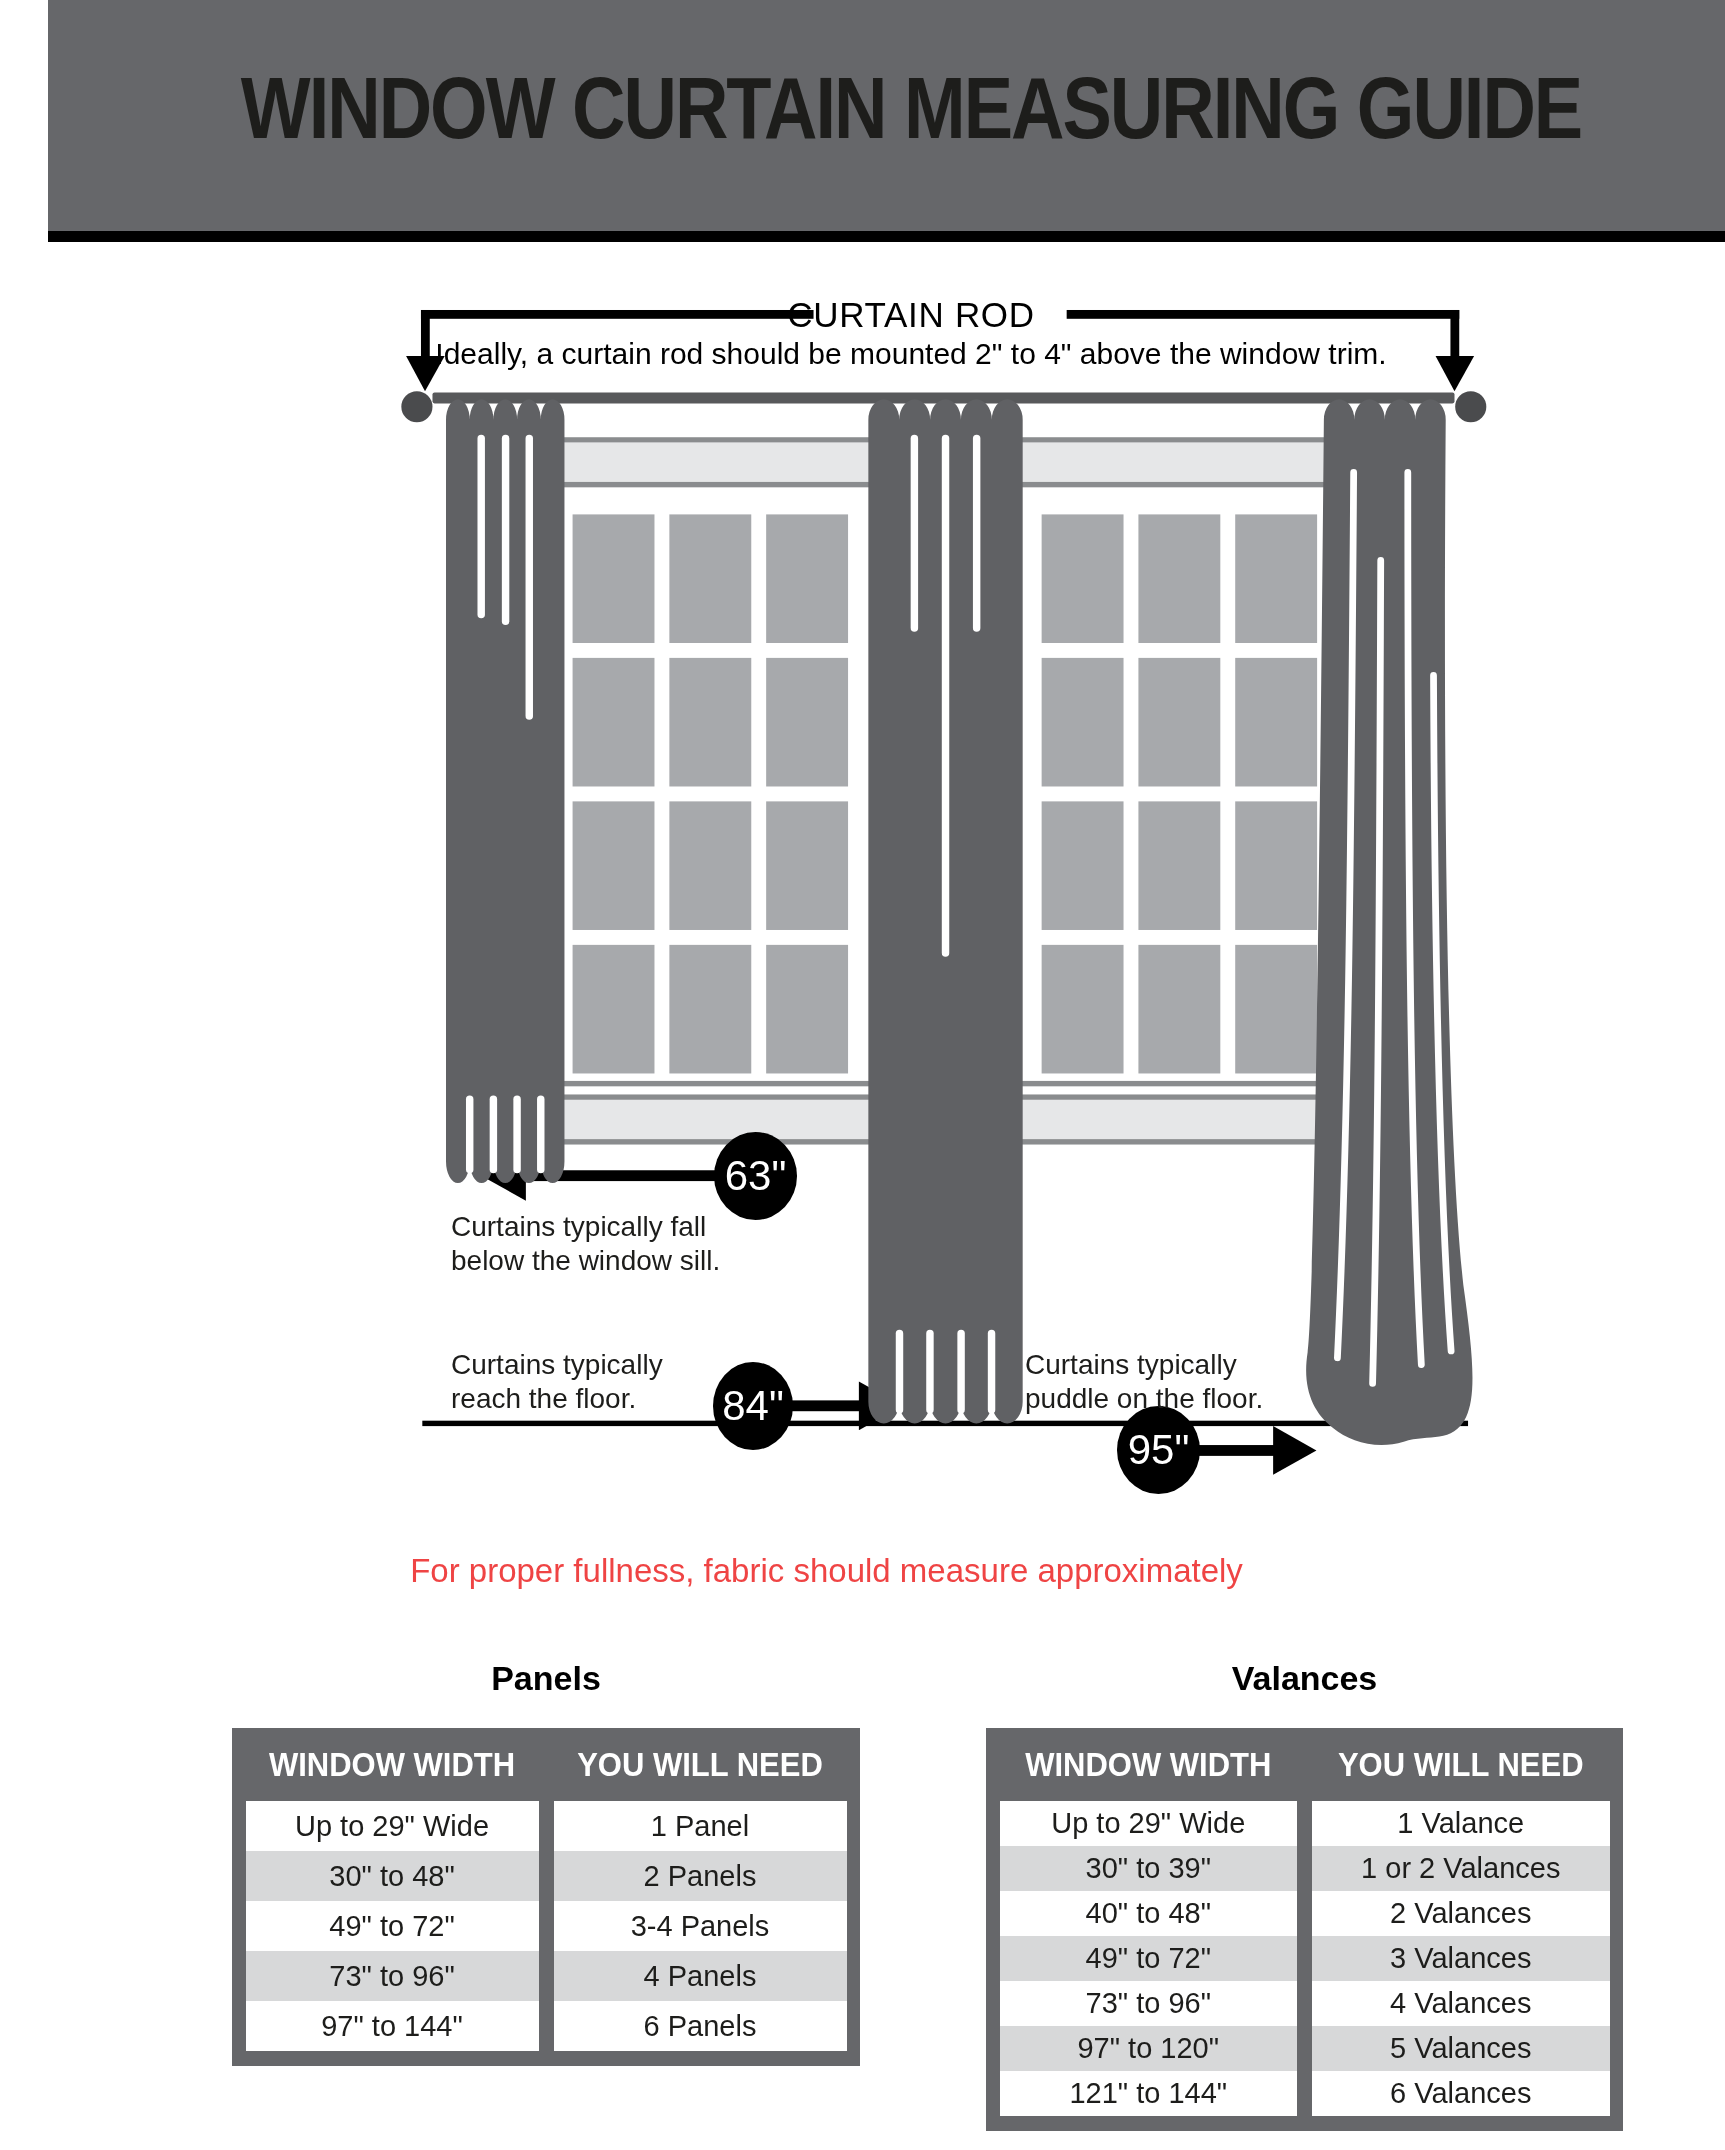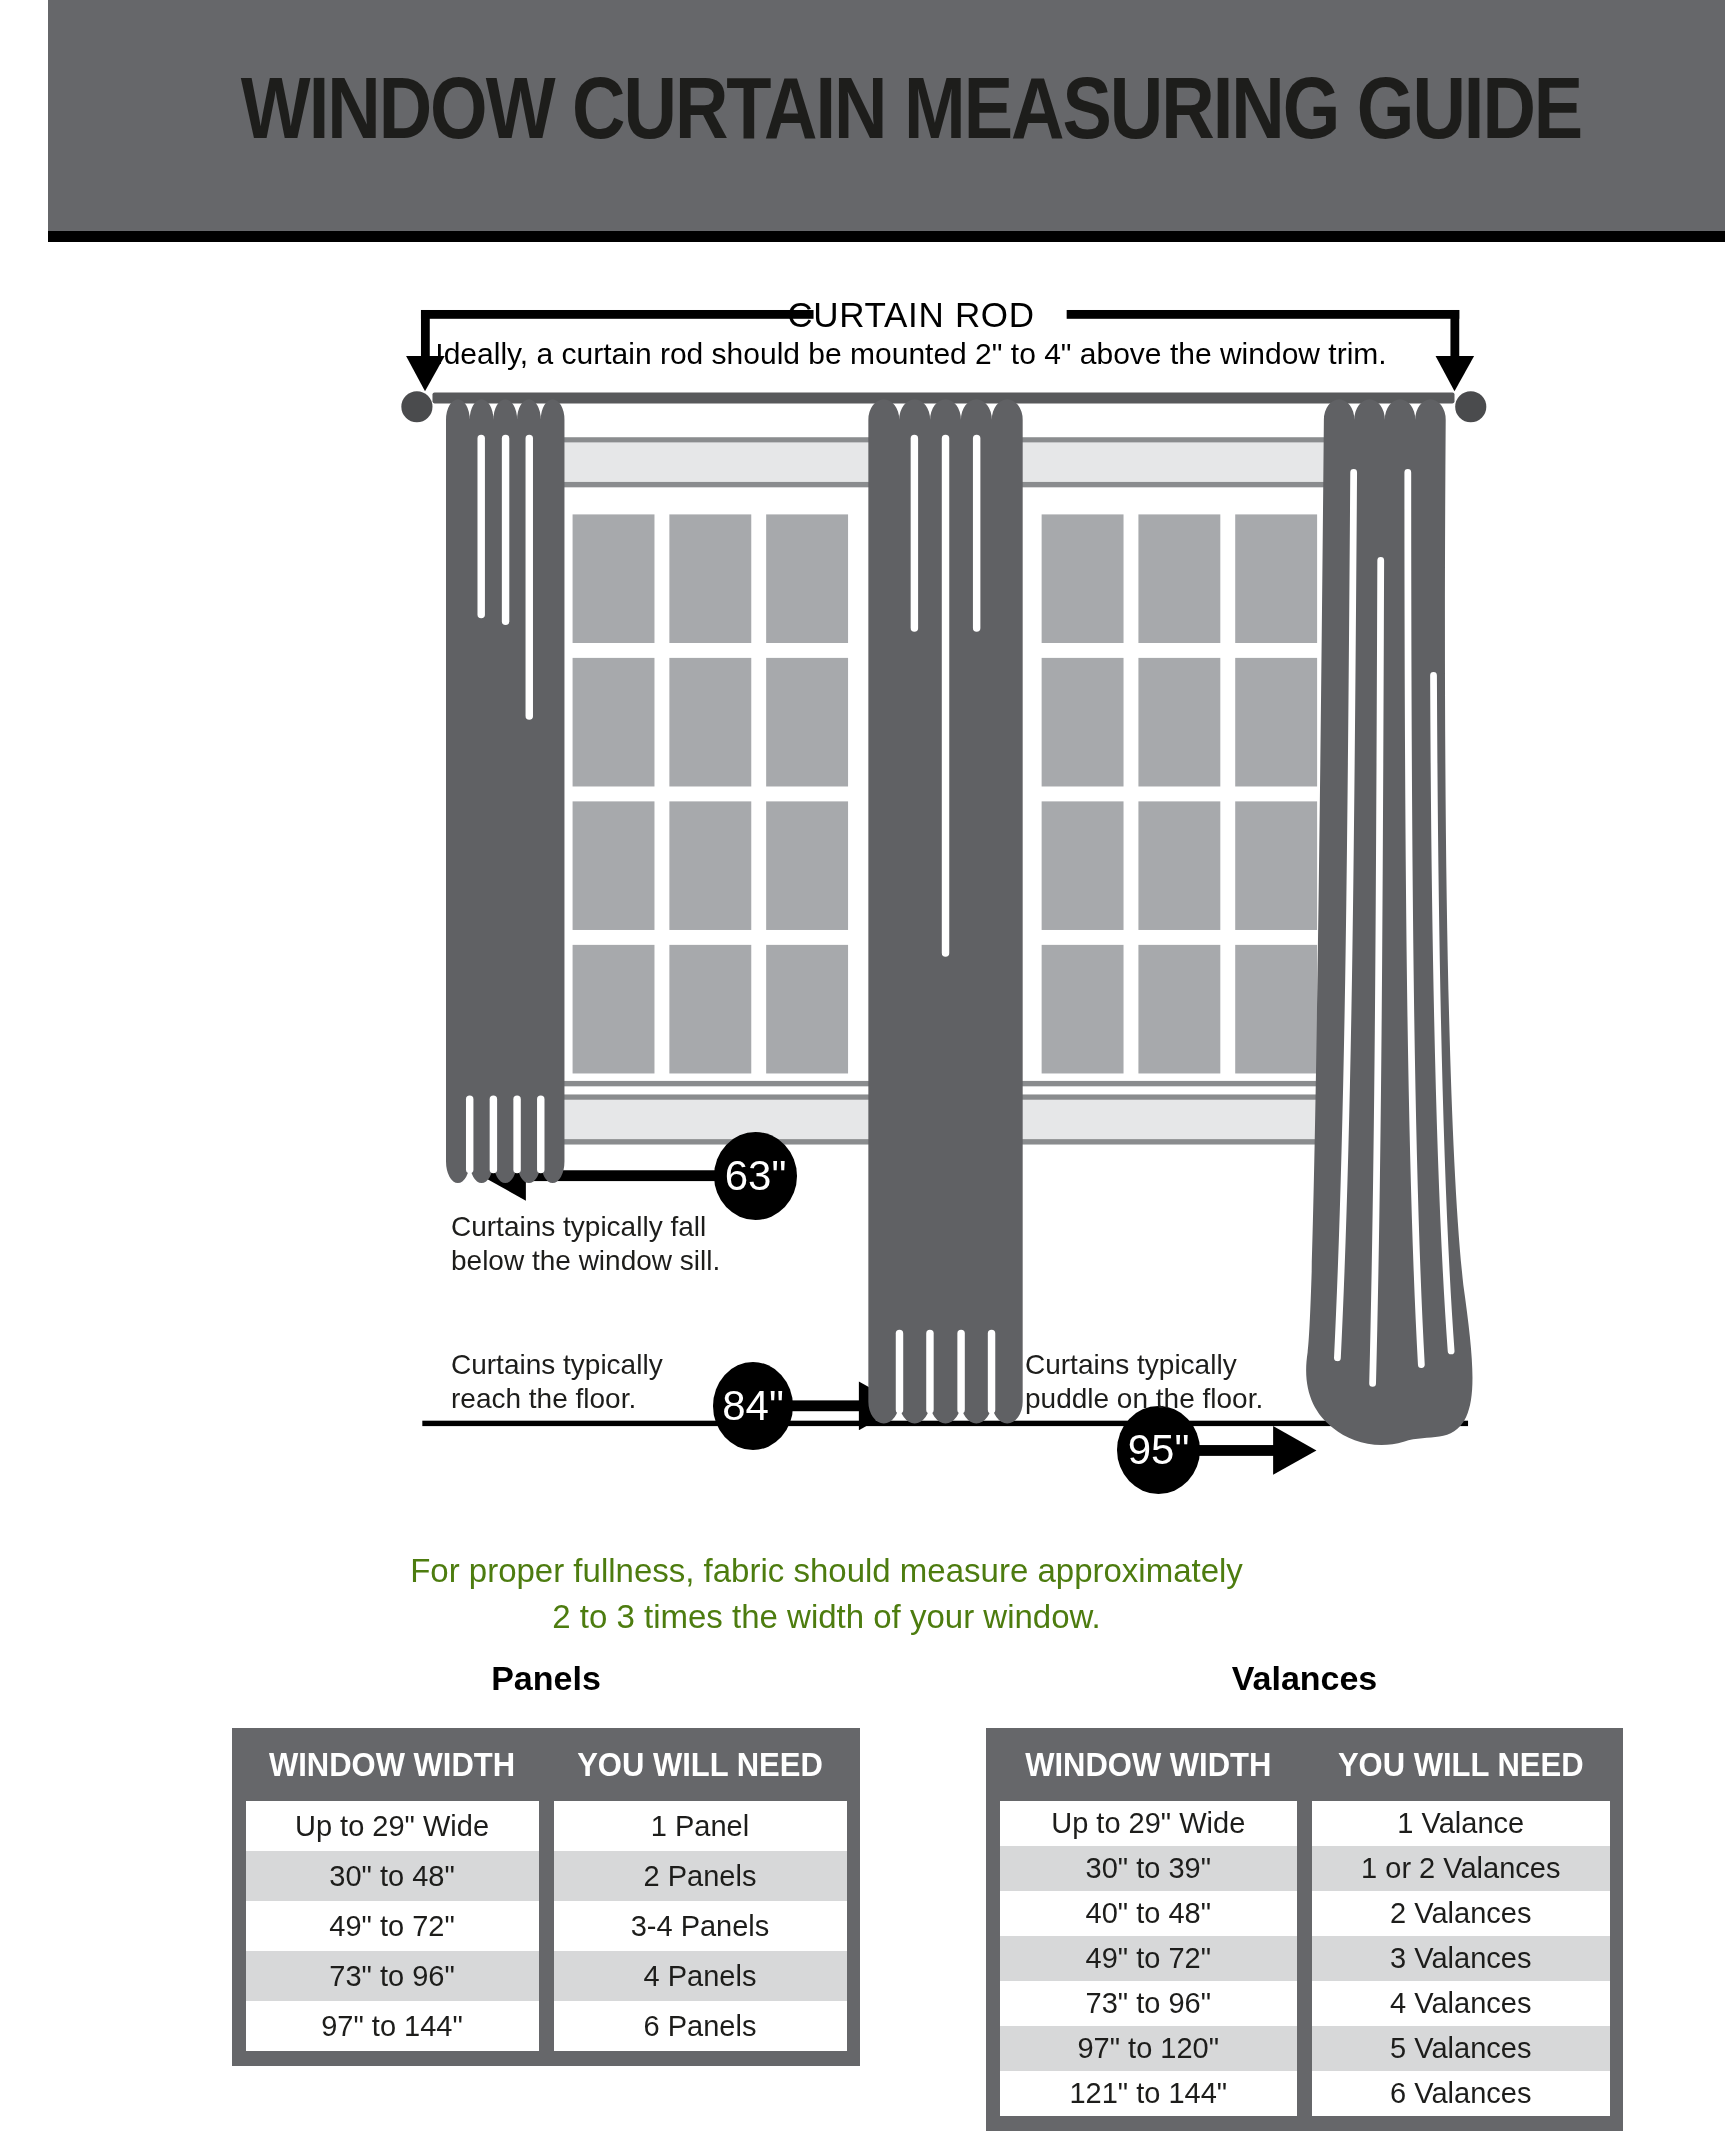--- a/index.html
+++ b/index.html
@@ -21,21 +21,21 @@
      display:flex;align-items:center;justify-content:center;font-size:42px;}
   .o63{left:666px;top:1132px;width:83px;height:88px;}
   .o84{left:665px;top:1362px;width:80px;height:88px;}
   .o95{left:1069px;top:1406px;width:83px;height:88px;}
   .caption{position:absolute;font-size:28px;line-height:1.2;color:#1d1d1b;}
   .cap1{left:403px;top:1210px;width:311px;}
   .cap2{left:403px;top:1348px;width:244px;}
   .cap3{left:977px;top:1348px;width:277px;}
   
   .fullness{position:absolute;left:0;top:1548px;width:1557px;text-align:center;
-     font-size:33px;line-height:1.38;color:#4d7c0f;}
+     font-size:33px;line-height:1.38;color:#ef4444;}
   
   .tbl-title{position:absolute;text-align:center;font-size:34px;font-weight:bold;color:#000;}
   .t1{left:184px;top:1659px;width:628px;}
   .t2{left:938px;top:1659px;width:637px;}
   .tbl{position:absolute;background:#66676a;padding:0 13.5px 15px 13.5px;box-sizing:border-box;}
   .tbl--panels{left:184px;top:1728px;width:628px;}
   .tbl--valances{left:938px;top:1728px;width:637px;}
   .tbl-head{height:73px;display:flex;gap:15px;align-items:center;}
   .tbl-head .hcell{flex:1;text-align:center;color:#fff;font-size:31px;font-weight:bold;
      letter-spacing:0px;transform:scaleY(1.08);}
@@ -189,21 +189,20 @@
   <div class="callout-oval o95">
     <span>95"</span>
   </div>
 
   <div class="caption cap2">Curtains typically reach the floor.</div>
   <div class="caption cap1">Curtains typically fall below the window sill.</div>
   <div class="caption cap3">Curtains typically puddle on the floor.</div>
 
   <div class="fullness">
     <div>For proper fullness, fabric should measure approximately</div>
-    <div>2 to 3 times the width of your window.</div>
   </div>
 
   <div class="tbl-title t1">Panels</div>
   <div class="tbl-title t2">Valances</div>
 
   <div class="tbl tbl--panels">
       <div class="tbl-head">
         <div class="hcell">WINDOW WIDTH</div>
         <div class="hcell">YOU WILL NEED</div>
       </div>

